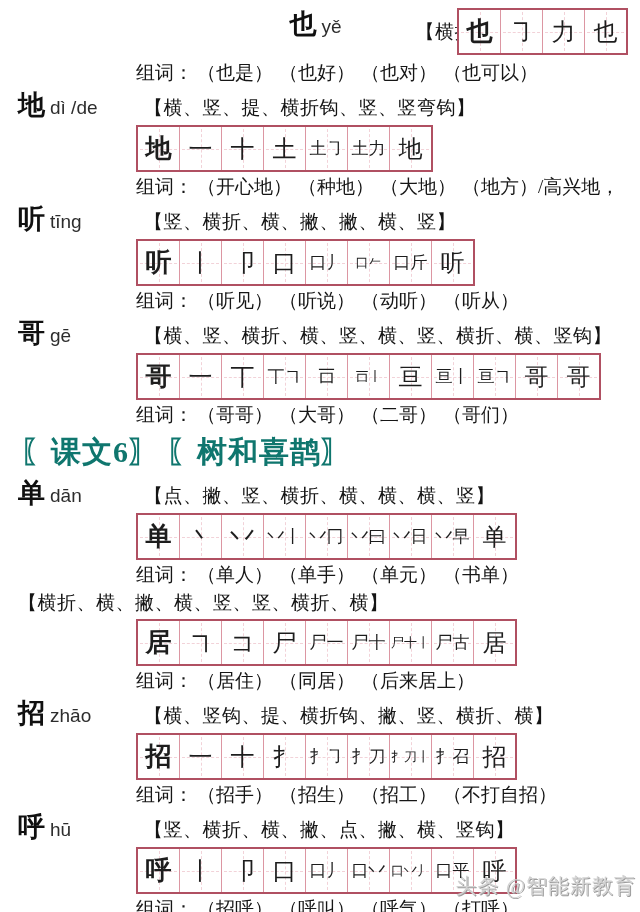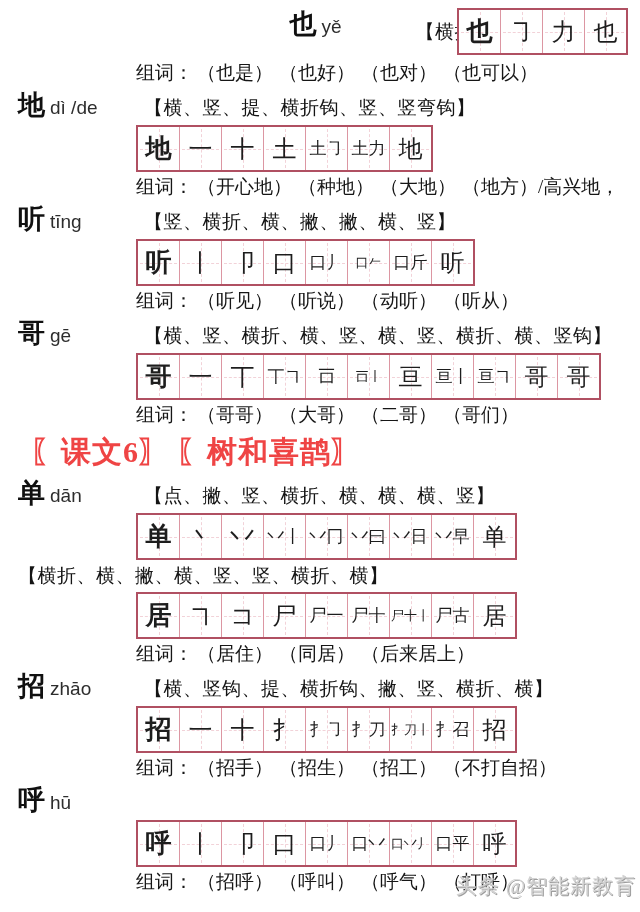--- a/index.html
+++ b/index.html
@@ -33,21 +33,21 @@
   .zuci-label{margin-right:4px;}
   .word{margin-right:6px;}
 
   
   .entry.inline{position:relative;}
   .entry.inline .head-row{min-height:54px;align-items:flex-start;justify-content:flex-end;}
   .entry.inline .strokes{margin-top:12px;}
   .entry.inline .grid-row{position:absolute;top:2px;right:2px;margin:0;}
 
   .section-header{
-    margin:8px 0 6px 12px;font-size:30px;font-weight:bold;color:#ef4444;
+    margin:8px 0 6px 2px;font-size:30px;font-weight:bold;color:#0f766e;
     letter-spacing:1px;line-height:34px;
   }
   .section-header span{margin-right:6px;}
 
   .watermark{
     position:absolute;right:4px;bottom:12px;font-size:21px;color:#d2d2d2;
     text-shadow:1px 1px 0 #9e9e9e;letter-spacing:1px;white-space:nowrap;
   }
 </style>
 </head>
@@ -239,20 +239,23 @@
             <span style="font-size: 17px;">丷日</span>
           </div>
           <div class="cell">
             <span style="font-size: 17px;">丷早</span>
           </div>
           <div class="cell">
             <span>单</span>
           </div>
         </div>
     </div>
+    <div class="words-row">
+      <span class="zuci-label">组词：</span><span class="words"><span class="word">（单人）</span><span class="word">（单手）</span><span class="word">（单元）</span><span class="word">（书单）</span></span>
+    </div>
   </section>
 
   <section class="entry">
     <div class="head-row">
       <div class="strokes">【横折、横、撇、横、竖、竖、横折、横】</div>
     </div>
     <div class="grid-row">
       <div class="stroke-grid">
           <div class="cell model">
             <span>居</span>
@@ -329,20 +332,21 @@
     <div class="words-row">
       <span class="zuci-label">组词：</span><span class="words"><span class="word">（招手）</span><span class="word">（招生）</span><span class="word">（招工）</span><span class="word">（不打自招）</span></span>
     </div>
   </section>
 
   <section class="entry">
     <div class="head-row">
       <div class="headword">
         <span class="hanzi">呼</span><span class="pinyin">hū</span>
       </div>
+      <div class="strokes">【竖、横折、横、撇、点、撇、横、竖钩】</div>
     </div>
     <div class="grid-row">
       <div class="stroke-grid">
           <div class="cell model">
             <span>呼</span>
           </div>
           <div class="cell">
             <span>丨</span>
           </div>
           <div class="cell">

